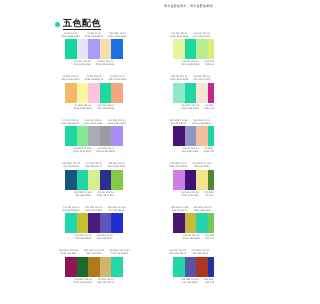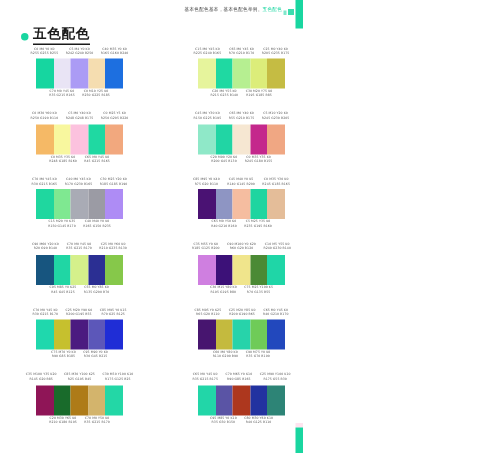--- a/index.html
+++ b/index.html
@@ -3,21 +3,21 @@
 <meta charset="utf-8">
 <style>
   html,body{margin:0;padding:0;}
   body{
     width:214px;height:304px;
     background:#ffffff;
     font-family:"DejaVu Sans","Liberation Sans",sans-serif;
     overflow:hidden;
     position:relative;
   }
-  .page{position:relative;width:214px;height:304px;}
+  .page{position:relative;width:214px;height:304px;margin-left:41px;}
 
   
   .hdr{
     position:absolute;left:0;top:0;width:214px;height:22px;
   }
   .hdr-text{
     position:absolute;right:26px;top:4px;
     font-size:3.0px;letter-spacing:0.25px;
     color:#4a4a4a;white-space:nowrap;
     transform:scaleY(1.15);transform-origin:right top;

